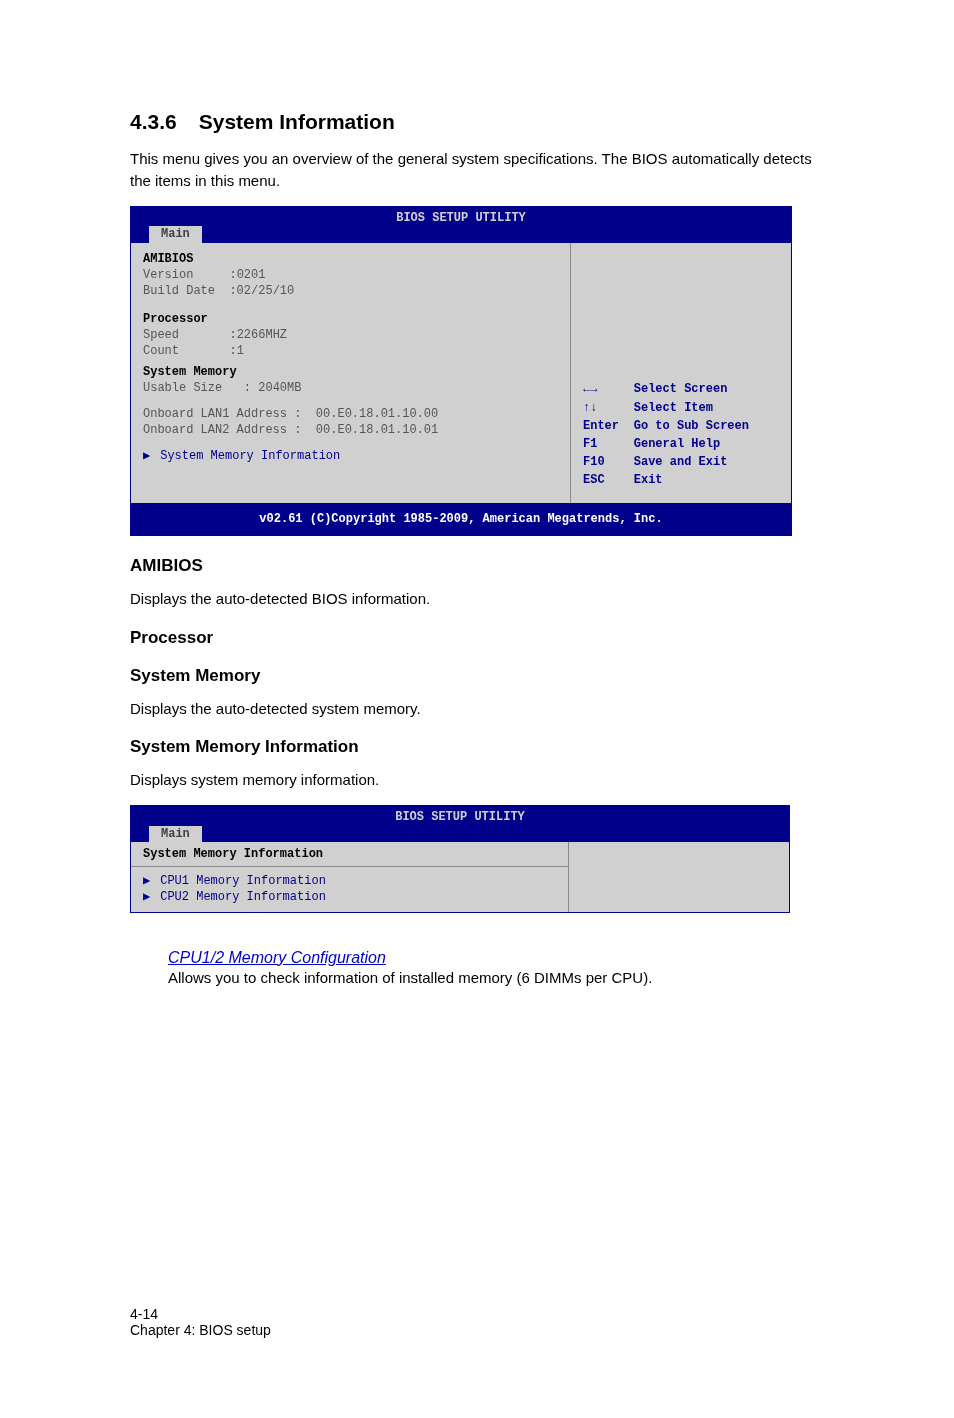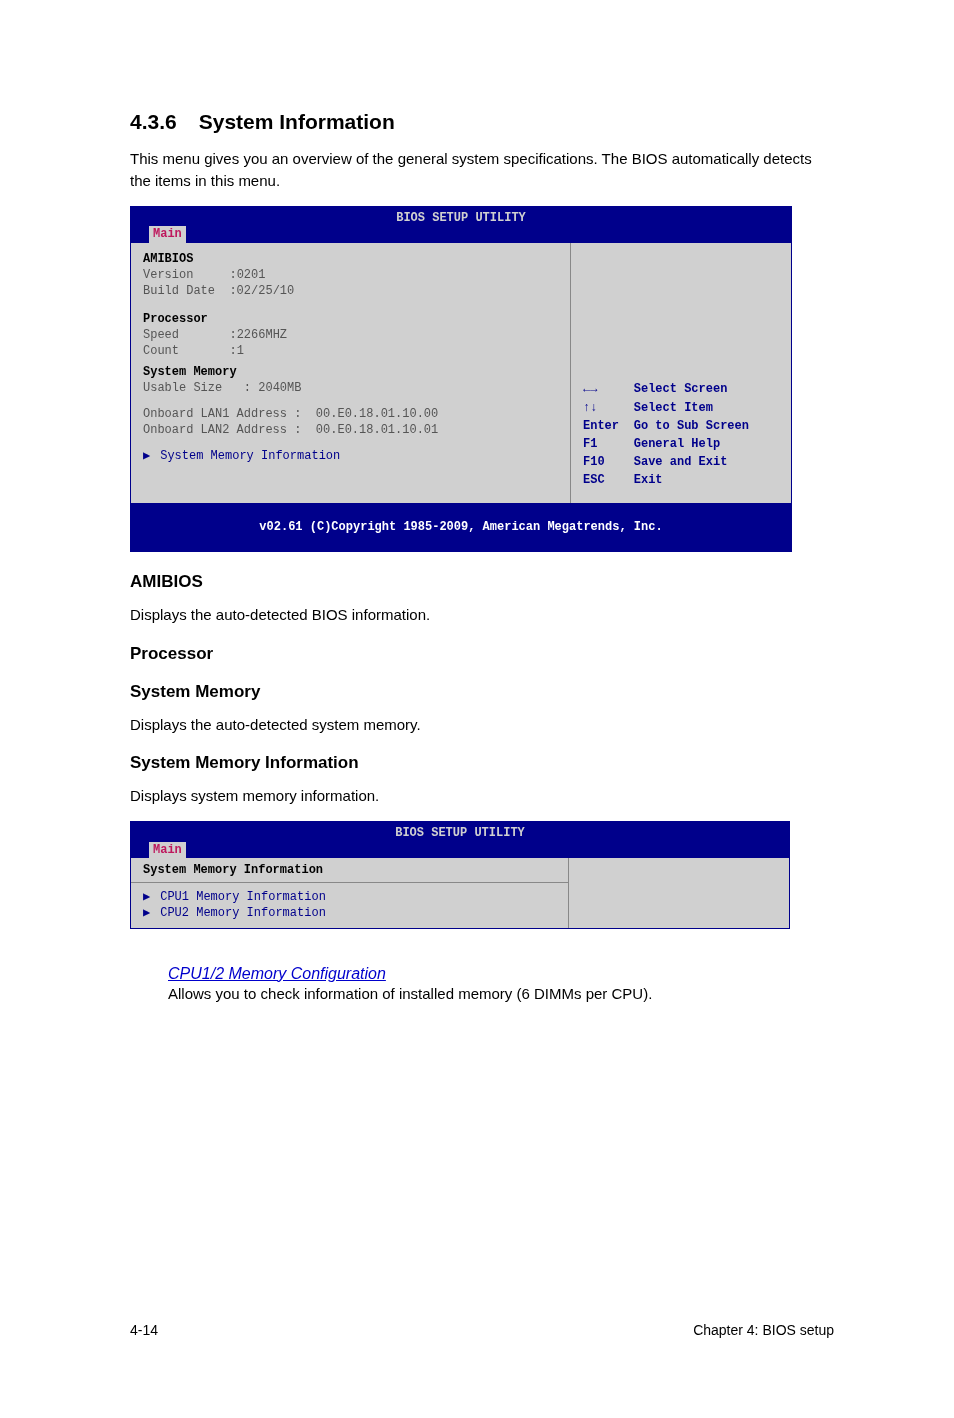--- a/index.html
+++ b/index.html
@@ -53,22 +53,22 @@
   }
   .bios-top-title {
     text-align: center;
     padding-top: 1px;
   }
   .bios-top-tab {
     position: absolute;
     left: 18px;
     bottom: 0;
     background: #d0d0d0;
-    color: #be185d;
-    padding: 0 4px;
+    color: #404040;
+    padding: 0 12px;
   }
   .bios-body {
     display: flex;
   }
   .bios-left {
     flex: 1;
     border-right: 1px solid #888;
     padding: 8px 12px;
   }
   .bios-right {
@@ -82,21 +82,21 @@
   }
   .bios-right table td {
     vertical-align: top;
     padding: 0 4px 0 0;
   }
   .bios-footer {
     background: #00008b;
     color: #fff;
     text-align: center;
     font-weight: bold;
-    padding: 16px 0;
+    padding: 8px 0;
   }
   .label-black {
     color: #000;
     font-weight: bold;
   }
   .menu-blue {
     color: #00008b;
     font-weight: normal;
   }
   .tri {
@@ -113,20 +113,21 @@
   .cpu-desc {
     font-size: 15px;
     margin: 2px 0 0 38px;
   }
   .page-footer {
     margin-top: 320px;
     display: flex;
     justify-content: space-between;
     font-size: 14px;
     border-top: none;
+    flex-direction: column;
   }
   
   .bios-small .bios-left {
     padding: 6px 12px;
   }
   .bios-small .bios-right {
     width: 200px;
   }
   .bios-small-bottom-curve {
     

